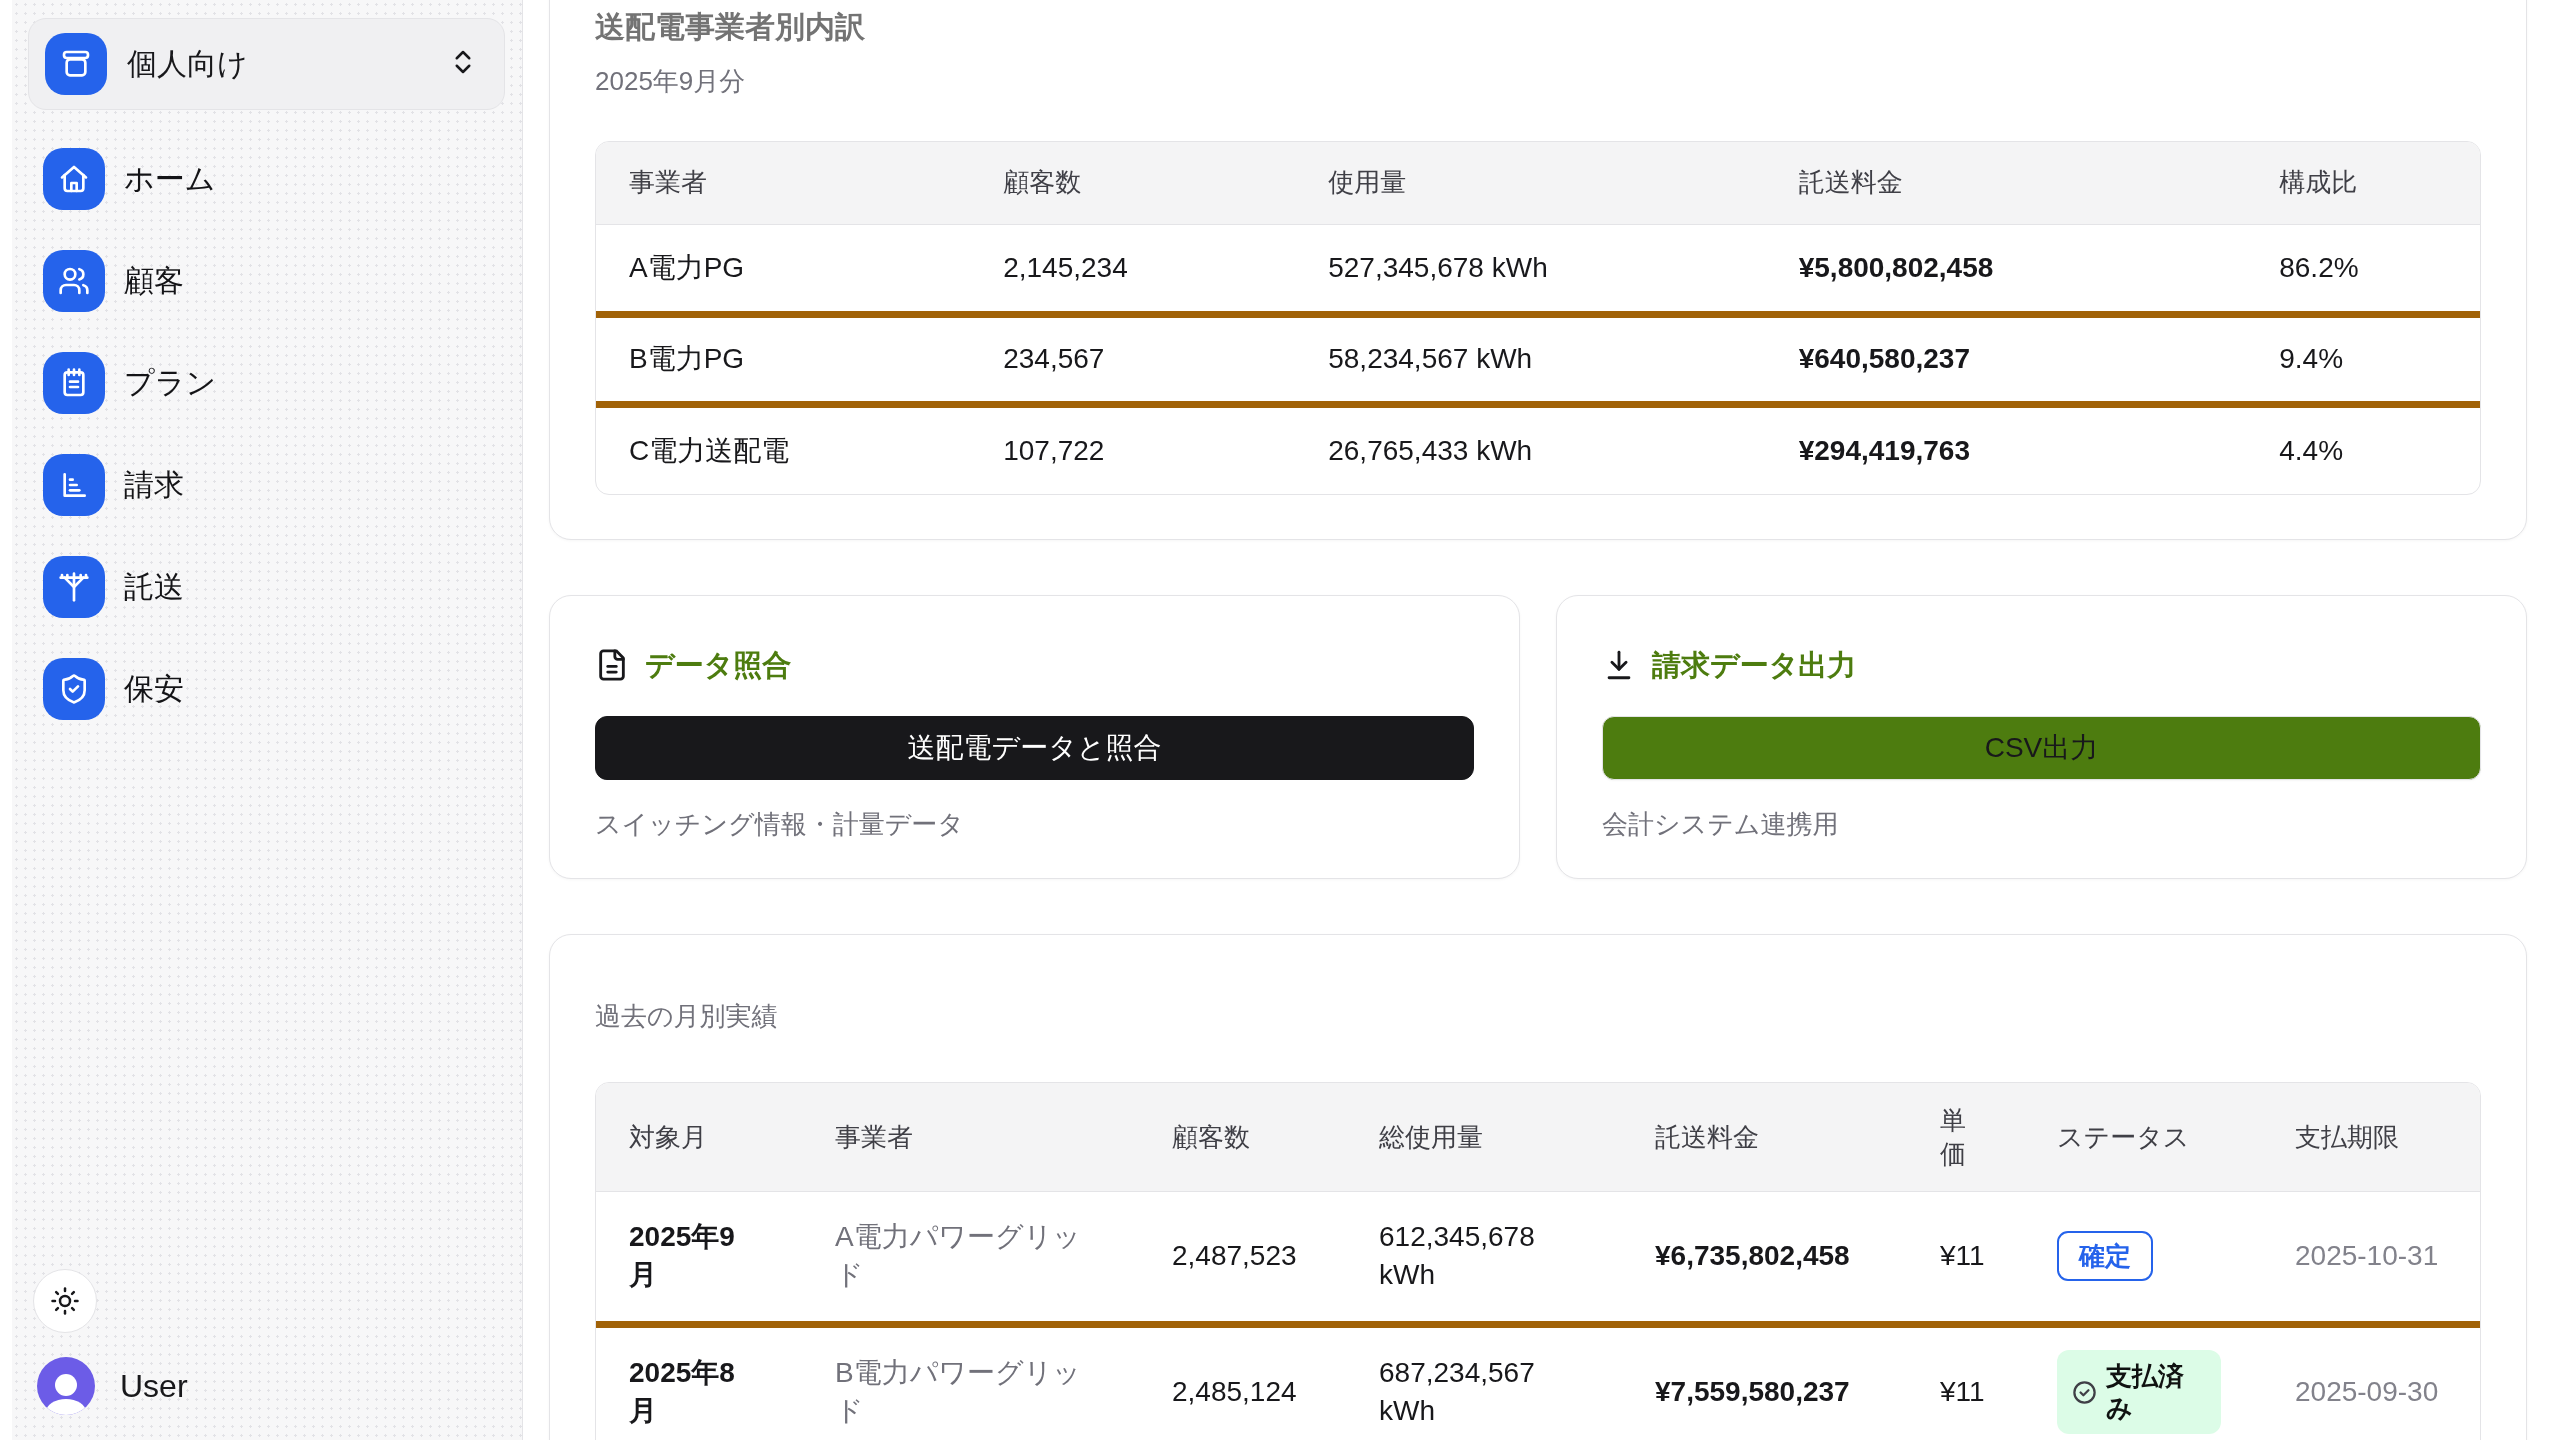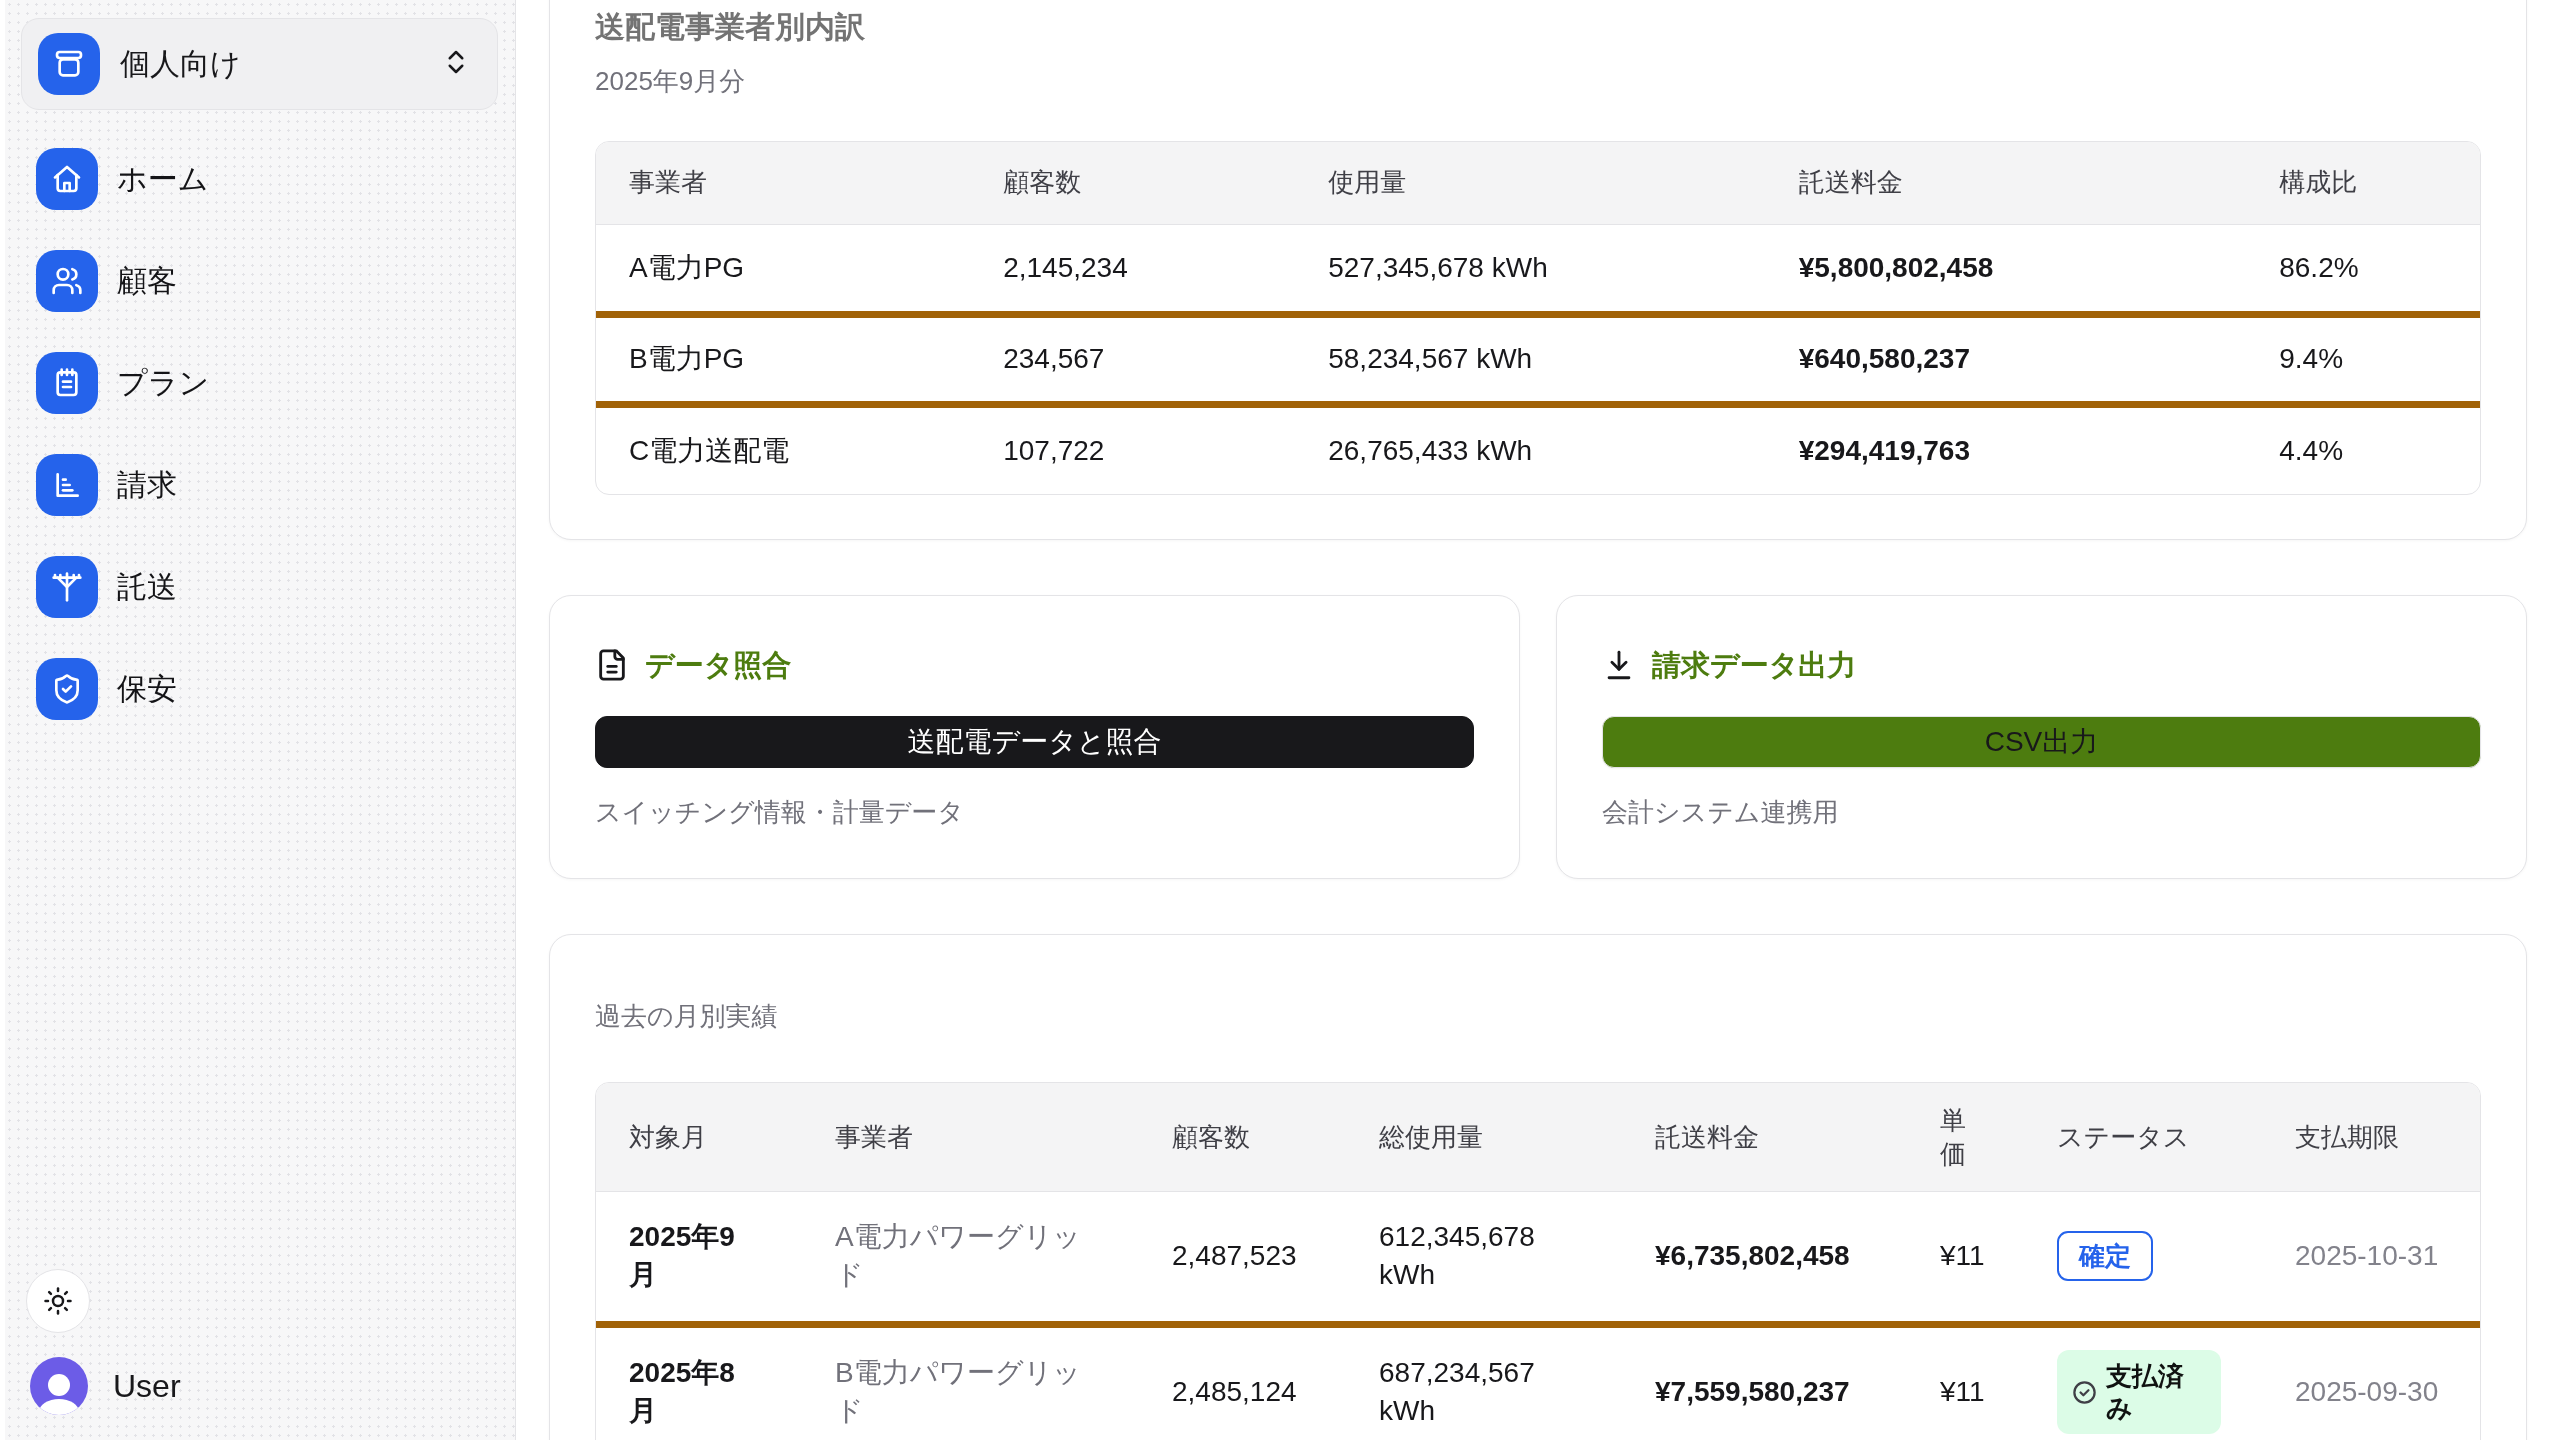--- a/index.html
+++ b/index.html
@@ -2,21 +2,21 @@
 <html lang="ja"><head>
 <meta charset="utf-8">
 <style>
   * { margin:0; padding:0; box-sizing:border-box; }
   html,body { background:#fff; }
   body { font-family:"Liberation Sans","DejaVu Sans",sans-serif; color:#18181b; }
   #app { position:relative; width:2560px; height:1440px; overflow:hidden; background:#ffffff; }
 
   
   .sidebar {
-    position:absolute; left:5px; top:0; width:511px; height:1440px;
+    position:absolute; left:12px; top:0; width:511px; height:1440px;
     background-color:#f7f7f8;
     background-image:radial-gradient(circle,#e2e2e6 1.3px, transparent 1.4px);
     background-size:9px 9px;
     border-right:1px solid #e4e4e7;
   }
   .workspace {
     position:absolute; left:16px; top:18px; width:477px; height:92px;
     background:#f0f0f2; border:1px solid #e4e4e7; border-radius:18px;
     display:flex; align-items:center; gap:20px; padding:0 26px 0 16px; cursor:pointer;
   }
@@ -75,21 +75,21 @@
   
   .actions { position:absolute; left:37px; top:595px; width:1978px; display:flex; gap:36px; }
   .action-card {
     position:relative; flex:1; height:284px; background:#fff; border:1px solid #e4e4e7; border-radius:22px;
     box-shadow:0 1px 3px rgba(0,0,0,0.04); padding:48px 45px 0;
   }
   .action-head { display:flex; align-items:center; gap:16px; }
   .action-head svg { width:34px; height:34px; color:#18181b; flex:0 0 auto; }
   .action-title { font-size:29px; font-weight:700; color:#4d7c0f; line-height:42px; }
   .action-btn {
-    margin-top:30px; width:100%; height:52px; border-radius:12px; font-size:28px; font-weight:500;
+    margin-top:30px; width:100%; height:64px; border-radius:12px; font-size:28px; font-weight:500;
     display:flex; align-items:center; justify-content:center; cursor:pointer;
     font-family:inherit;
   }
   .btn-primary { background:#18181b; color:#ffffff; border:1px solid #18181b; }
   .btn-outline { background:#4d7c0f; color:#18181b; border:1px solid #e4e4e7; box-shadow:0 1px 2px rgba(0,0,0,0.04); }
   .action-note { margin-top:26px; font-size:26px; color:#71717a; line-height:36px; }
 
   
   #history-card { left:37px; top:934px; width:1978px; height:640px; padding:45px 45px 0; }
   #history-card .card-sub { margin-top:18px; }

